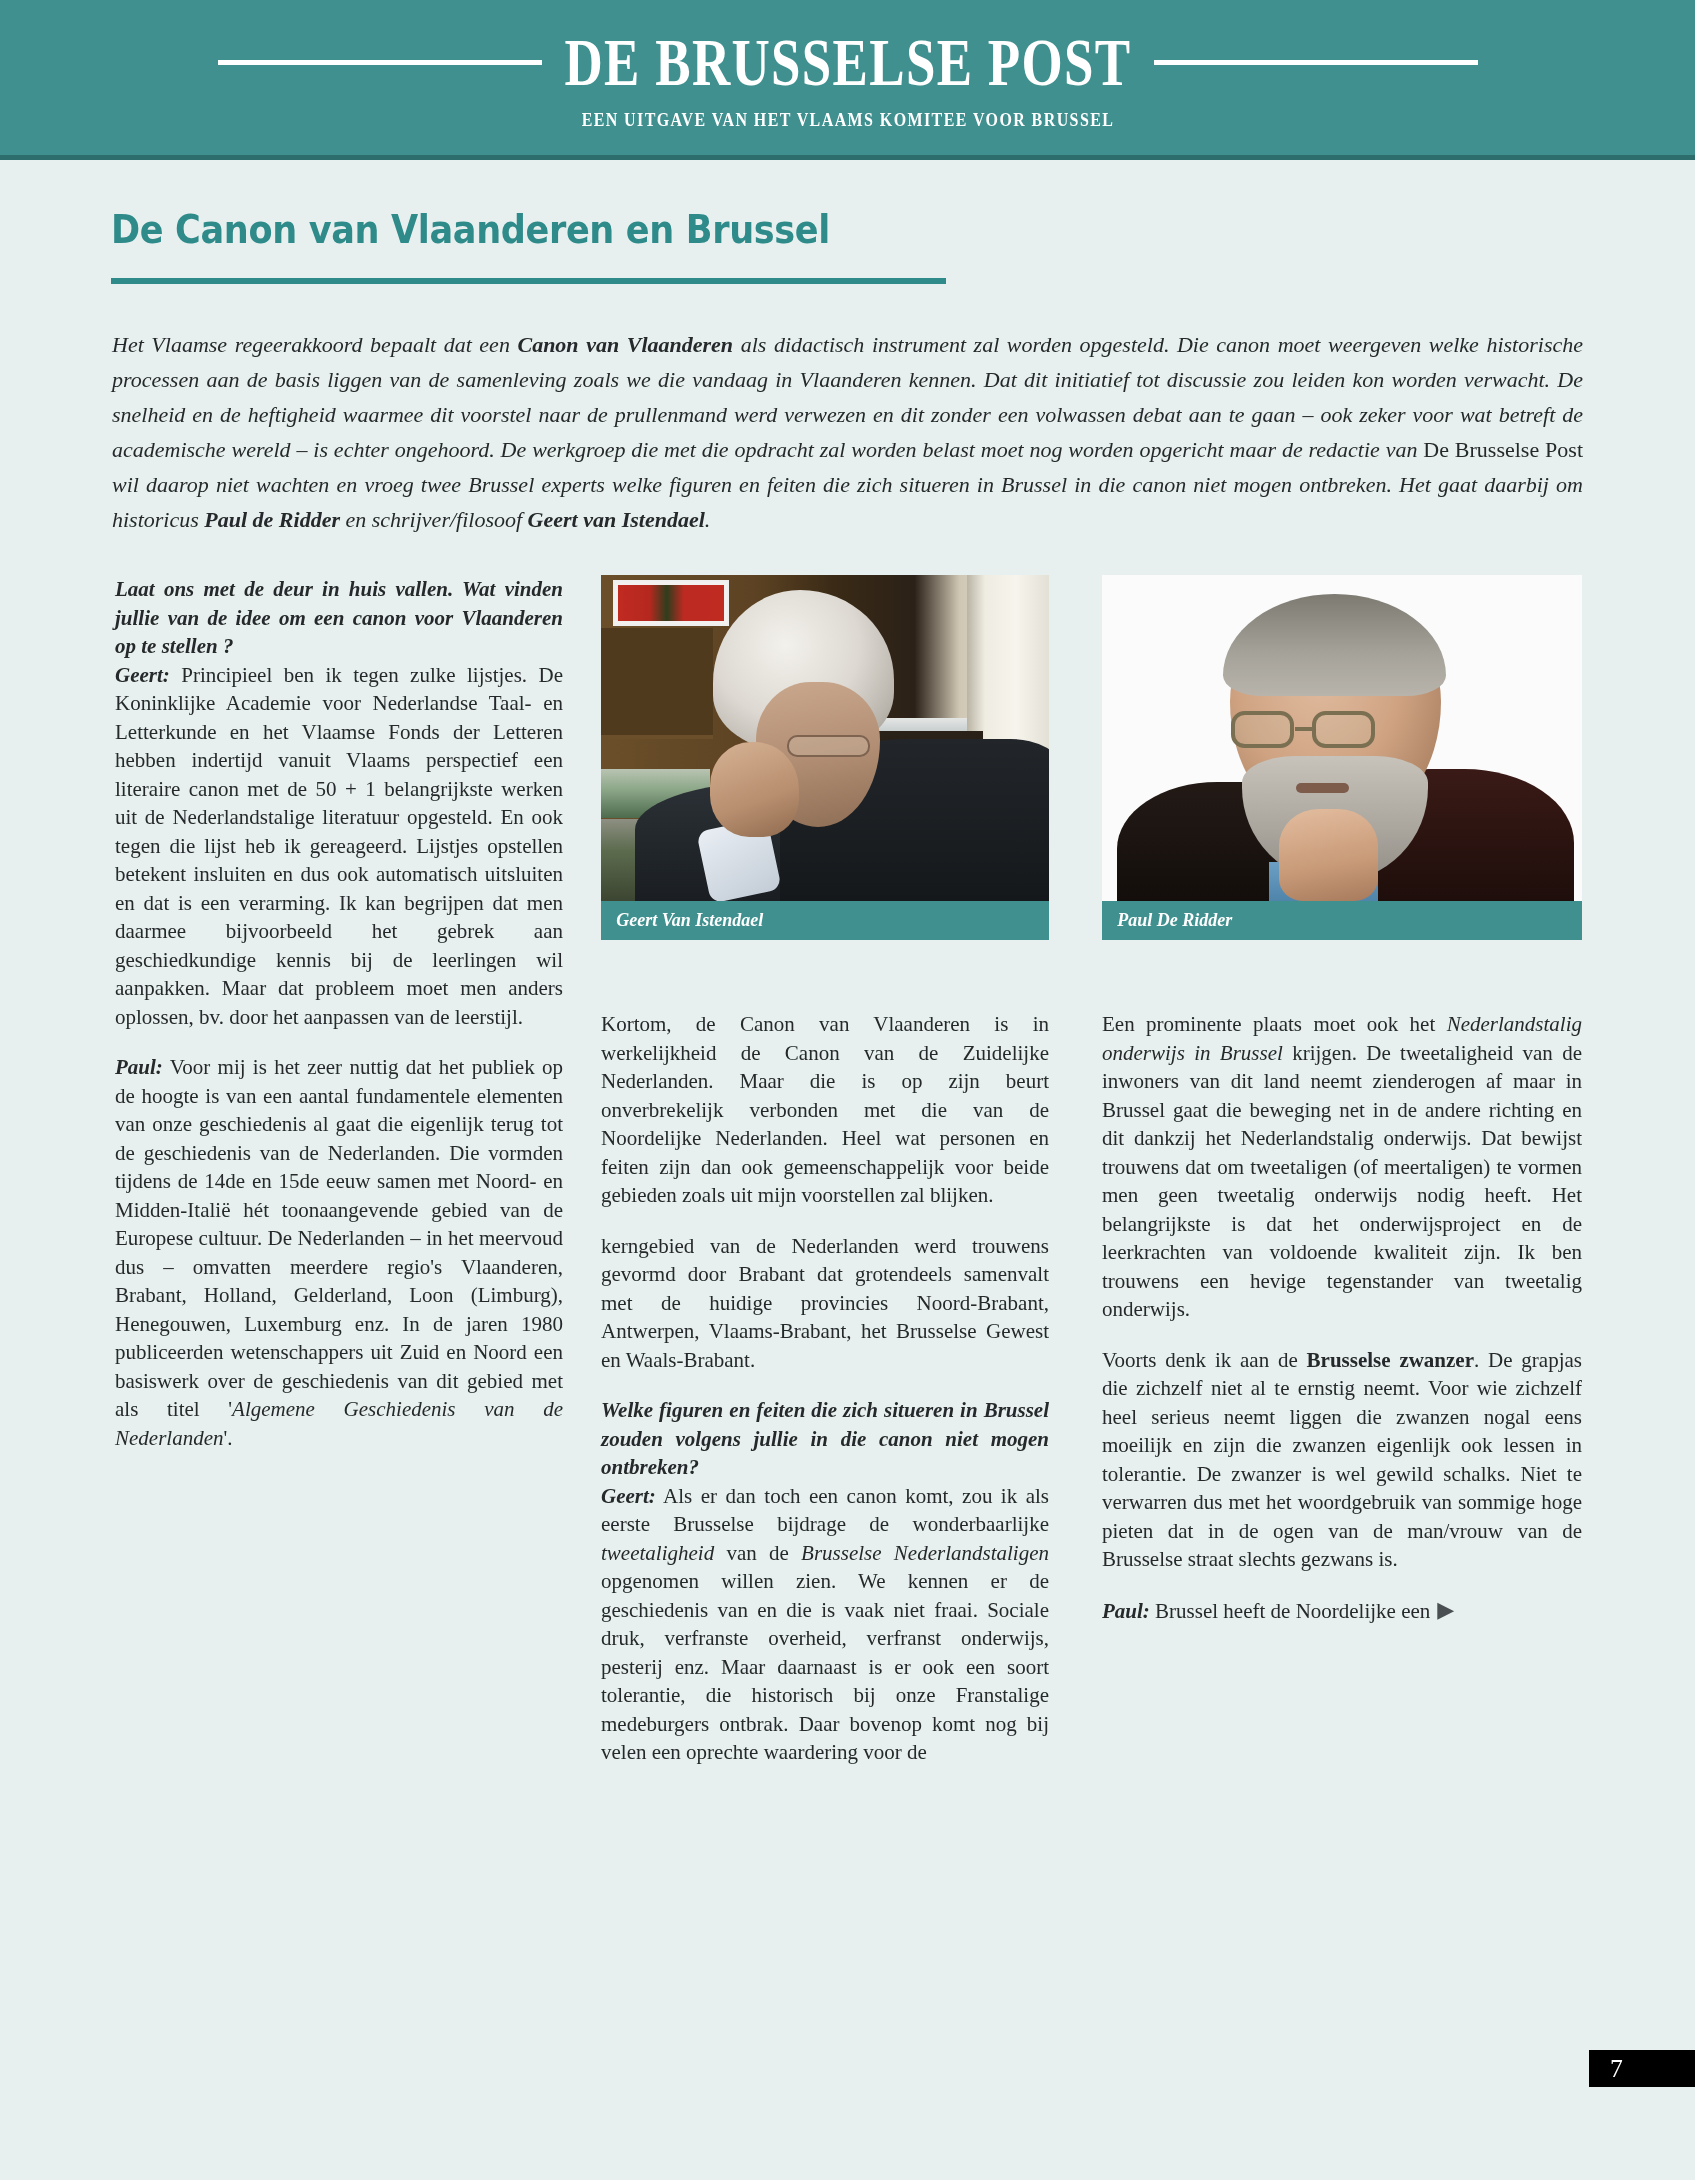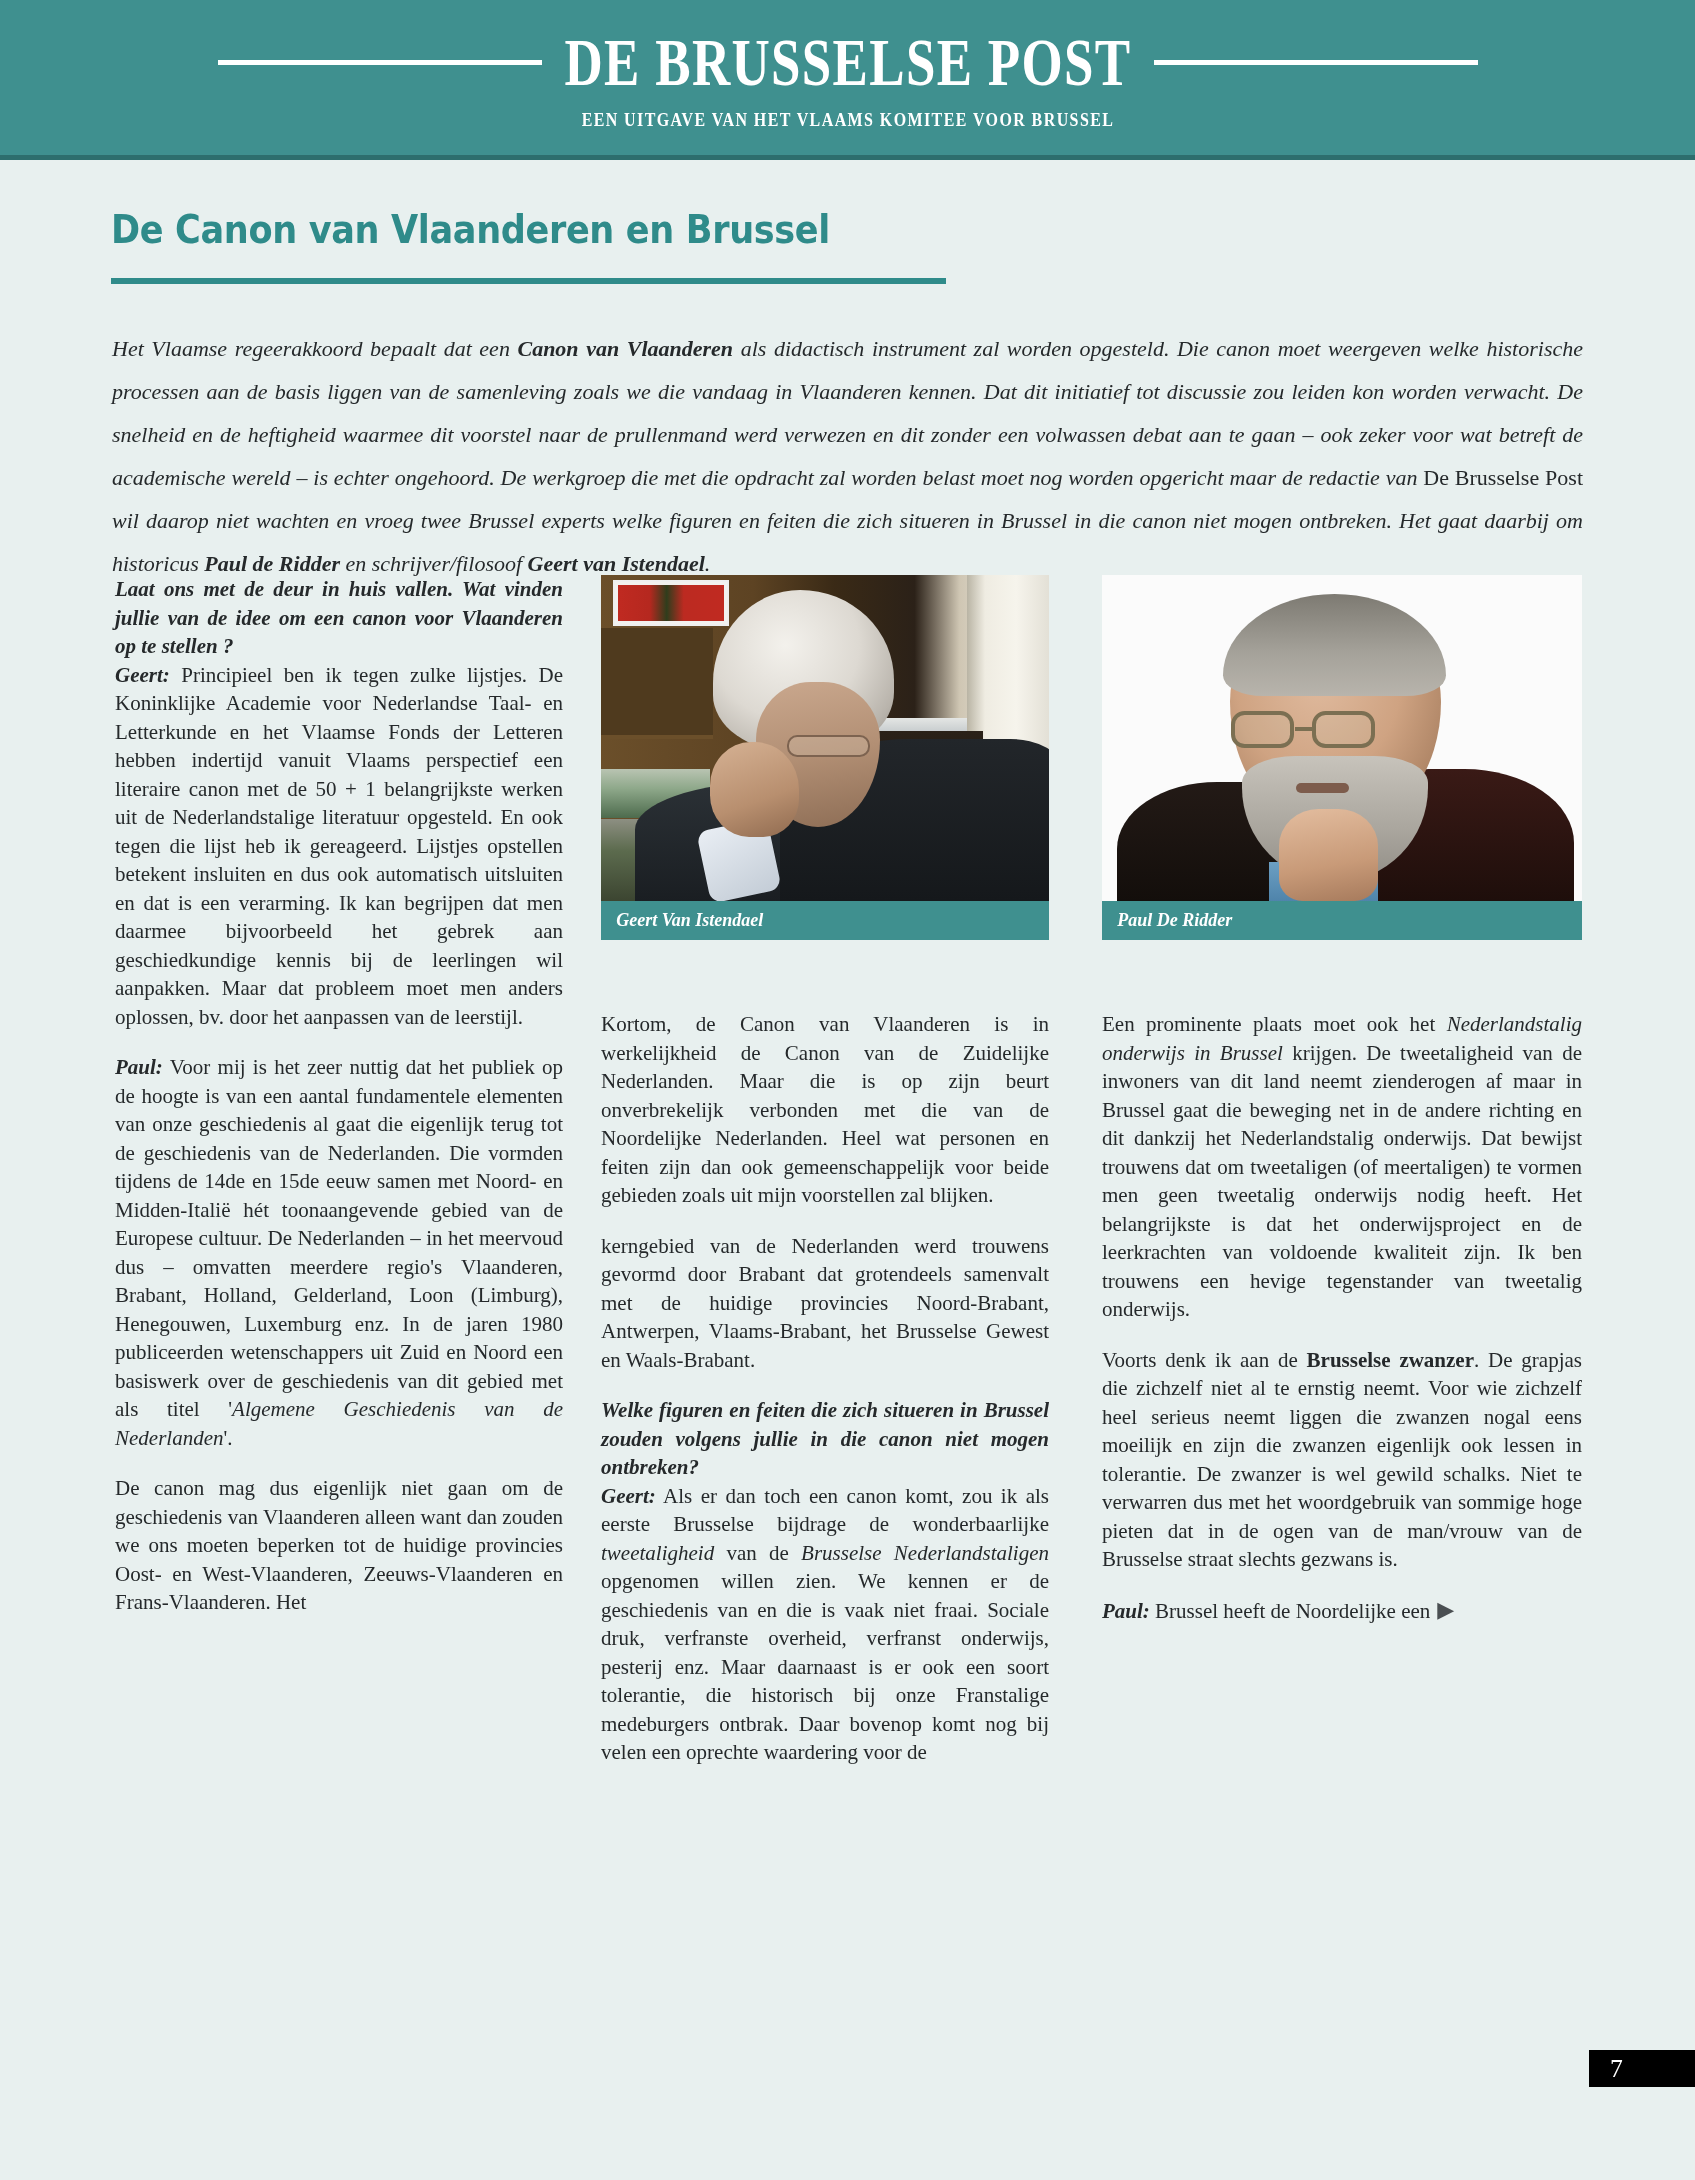--- a/index.html
+++ b/index.html
@@ -95,21 +95,21 @@
 
   
   .intro {
     position: absolute;
     left: 112px;
     top: 327px;
     width: 1471px;
     font-family: "Liberation Serif", serif;
     font-style: italic;
     font-size: 22px;
-    line-height: 43px;
+    line-height: 35px;
     color: #25292b;
     text-align: justify;
   }
   .intro b { font-weight: 700; font-style: italic; }
   .intro .upr { font-style: normal; }
 
   
   .photo {
     position: absolute;
     overflow: hidden;
@@ -372,21 +372,20 @@
       <div class="p-fist"></div>
     </div>
     <div class="caption">Paul De Ridder</div>
   </div>
 
   <div class="col" id="col1">
     <p><span class="q">Laat ons met de deur in huis vallen. Wat vinden jullie van de idee om een canon voor Vlaanderen op te stellen ?</span><br><span class="spk">Geert:</span><span> Principieel ben ik tegen zulke lijstjes. De Koninklijke Academie voor Nederlandse Taal- en Letterkunde en het Vlaamse Fonds der Letteren hebben indertijd vanuit Vlaams perspectief een literaire canon met de 50 + 1 belangrijkste werken uit de Nederlandstalige literatuur opgesteld. En ook tegen die lijst heb ik gereageerd. Lijstjes opstellen betekent insluiten en dus ook automatisch uitsluiten en dat is een verarming. Ik kan begrijpen dat men daarmee bijvoorbeeld het gebrek aan geschiedkundige kennis bij de leerlingen wil aanpakken. Maar dat probleem moet men anders oplossen, bv. door het aanpassen van de leerstijl.</span></p>
 
     <p><span class="spk">Paul:</span><span> Voor mij is het zeer nuttig dat het publiek op de hoogte is van een aantal fundamentele elementen van onze geschiedenis al gaat die eigenlijk terug tot de geschiedenis van de Nederlanden. Die vormden tijdens de 14de en 15de eeuw samen met Noord- en Midden-Italië hét toonaangevende gebied van de Europese cultuur. De Nederlanden – in het meervoud dus – omvatten meerdere regio's Vlaanderen, Brabant, Holland, Gelderland, Loon (Limburg), Henegouwen, Luxemburg enz. In de jaren 1980 publiceerden wetenschappers uit Zuid en Noord een basiswerk over de geschiedenis van dit gebied met als titel '</span><span class="it">Algemene Geschiedenis van de Nederlanden</span><span>'.</span></p>
 
-    <p>De canon mag dus eigenlijk niet gaan om de geschiedenis van Vlaanderen alleen want dan zouden we ons moeten beperken tot de huidige provincies Oost- en West-Vlaanderen, Zeeuws-Vlaanderen en Frans-Vlaanderen. Het</p>
   </div>
 
   <div class="col" id="col2">
     <p>Kortom, de Canon van Vlaanderen is in werkelijkheid de Canon van de Zuidelijke Nederlanden. Maar die is op zijn beurt onverbrekelijk verbonden met die van de Noordelijke Nederlanden. Heel wat personen en feiten zijn dan ook gemeenschappelijk voor beide gebieden zoals uit mijn voorstellen zal blijken.</p>
     <p>kerngebied van de Nederlanden werd trouwens gevormd door Brabant dat grotendeels samenvalt met de huidige provincies Noord-Brabant, Antwerpen, Vlaams-Brabant, het Brusselse Gewest en Waals-Brabant.</p>
     <p><span class="q">Welke figuren en feiten die zich situeren in Brussel zouden volgens jullie in die canon niet mogen ontbreken?</span><br><span class="spk">Geert:</span><span> Als er dan toch een canon komt, zou ik als eerste Brusselse bijdrage de wonderbaarlijke </span><span class="it">tweetaligheid</span><span> van de </span><span class="it">Brusselse Nederlandstaligen</span><span> opgenomen willen zien. We kennen er de geschiedenis van en die is vaak niet fraai. Sociale druk, verfranste overheid, verfranst onderwijs, pesterij enz. Maar daarnaast is er ook een soort tolerantie, die historisch bij onze Franstalige medeburgers ontbrak. Daar bovenop komt nog bij velen een oprechte waardering voor de</span></p>
   </div>
 
   <div class="col" id="col3">
     <p><span>Een prominente plaats moet ook het </span><span class="it">Nederlandstalig onderwijs in Brussel</span><span> krijgen. De tweetaligheid van de inwoners van dit land neemt zienderogen af maar in Brussel gaat die beweging net in de andere richting en dit dankzij het Nederlandstalig onderwijs. Dat bewijst trouwens dat om tweetaligen (of meertaligen) te vormen men geen tweetalig onderwijs nodig heeft. Het belangrijkste is dat het onderwijsproject en de leerkrachten van voldoende kwaliteit zijn. Ik ben trouwens een hevige tegenstander van tweetalig onderwijs.</span></p>

